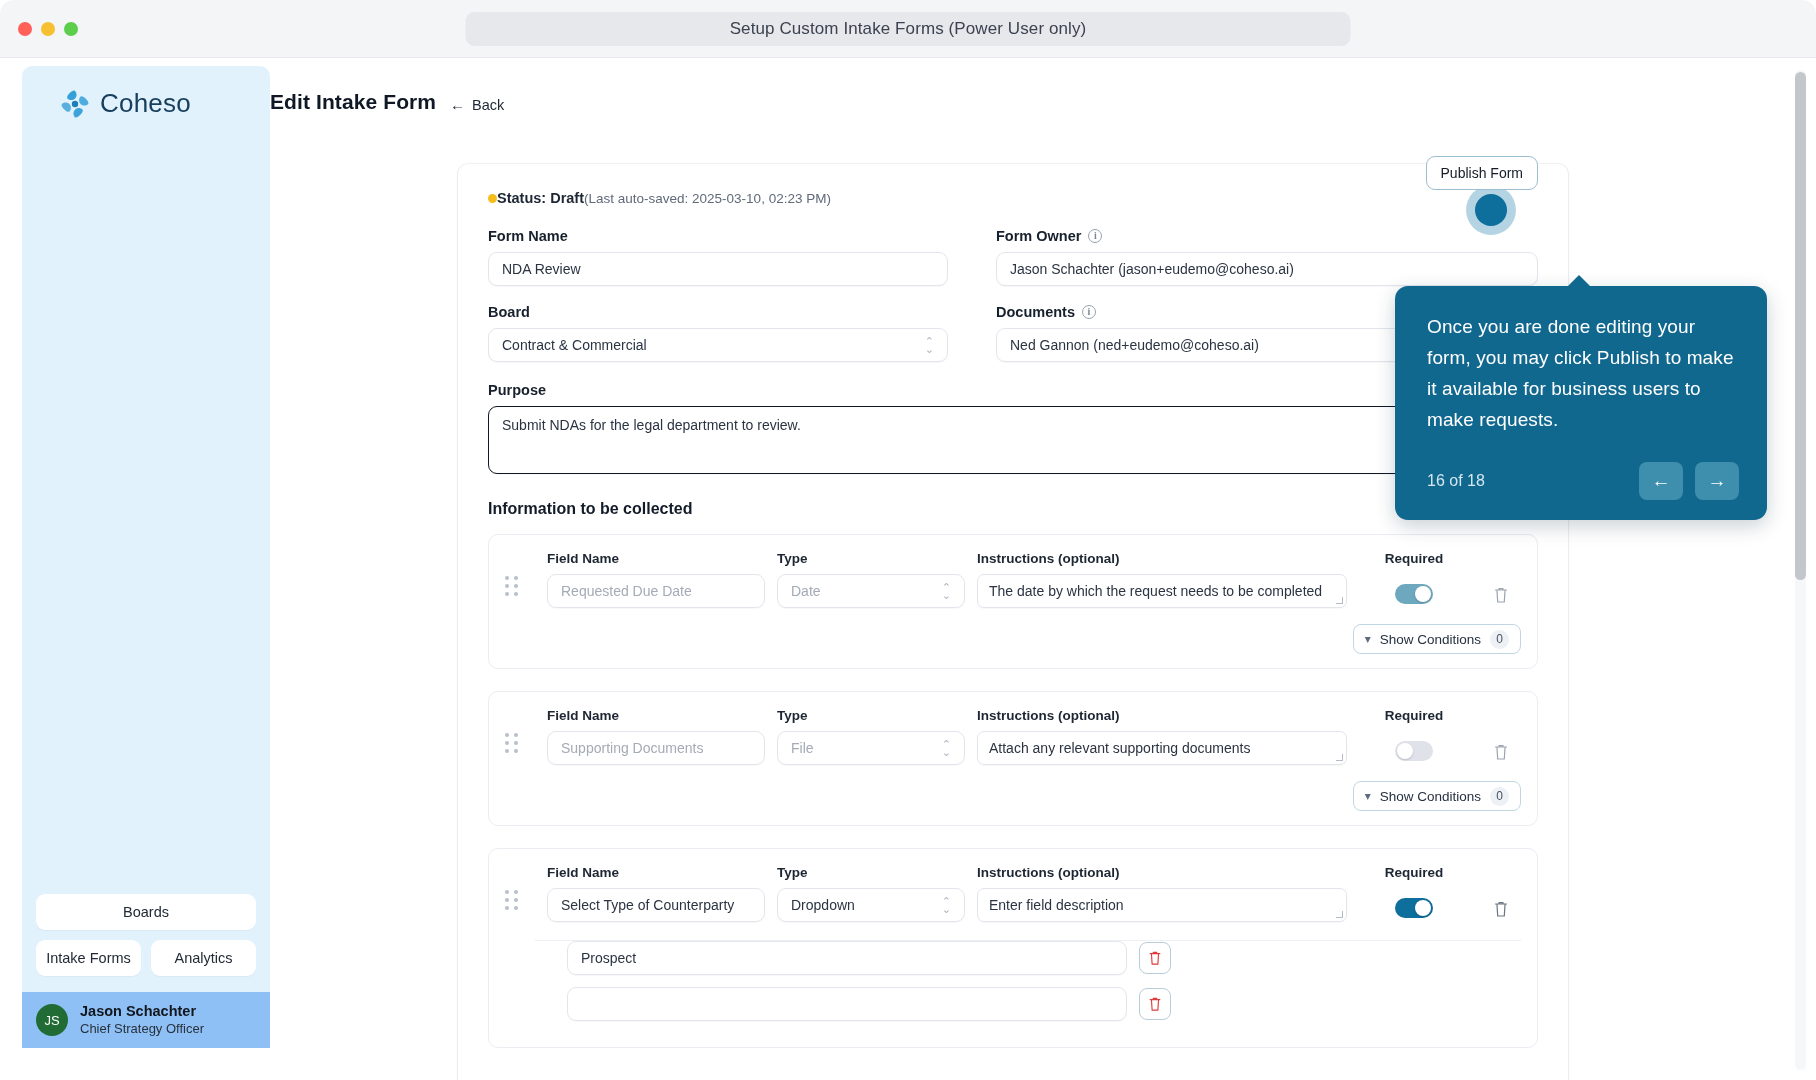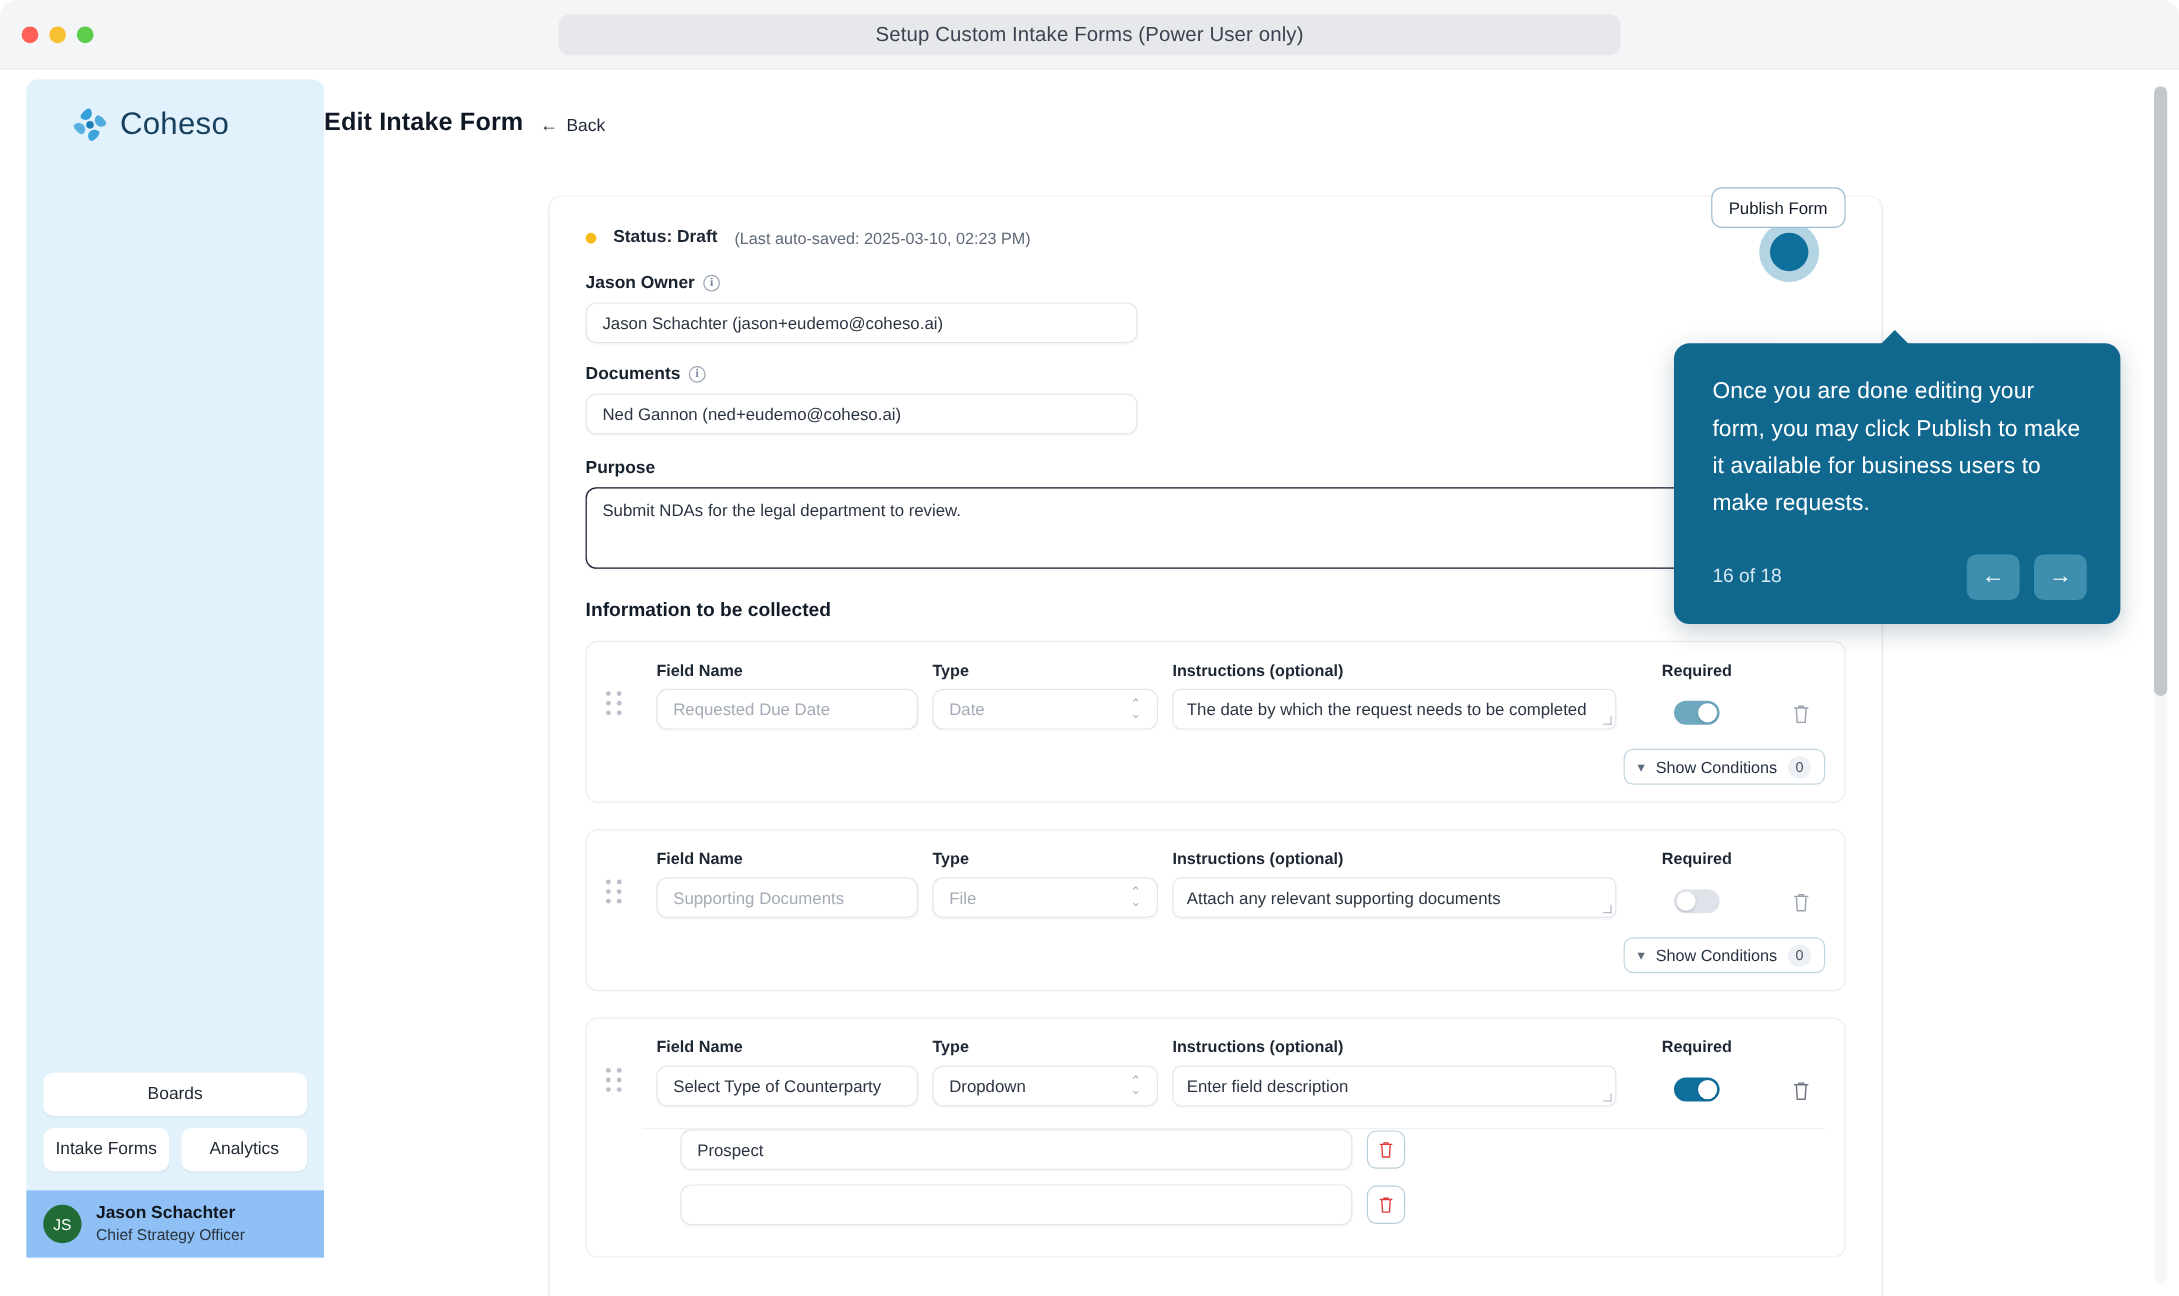--- a/index.html
+++ b/index.html
@@ -132,21 +132,21 @@
   .card {
     margin: 26px auto 0 auto;
     width: 1110px;
     background: #ffffff;
     border-radius: 10px;
     box-shadow: 0 1px 3px rgba(16,30,54,.10), 0 0 0 1px rgba(16,30,54,.045);
     padding: 26px 30px 30px 30px;
     position: relative;
   }
 
-  .status-row { display: flex; align-items: center; gap: 14px; }
+  .status-row { display: flex; align-items: center; gap: 0; }
   .status-dot { width: 9px; height: 9px; border-radius: 50%; background: #f5bc1c; }
   .status-label { font-size: 14.5px; font-weight: bold; color: #1d2633; }
   .status-meta { font-size: 13.5px; color: #606a79; }
 
   .publish-btn {
     position: absolute; right: 30px; top: -8px;
     background: #ffffff;
     border: 1px solid #9dbdd0;
     border-radius: 9px;
     padding: 8px 14px;
@@ -412,25 +412,38 @@
           <div class="publish-btn">Publish Form</div>
           <div class="pulse-dot"></div>
 
           <div class="status-row">
             <span class="status-dot"></span>
             <span class="status-label">Status: Draft</span>
             <span class="status-meta">(Last auto-saved: 2025-03-10, 02:23 PM)</span>
           </div>
 
           <div class="grid2">
+            <div>
+              <div class="field-block">
+                <div class="flabel">Form Name</div>
+                <div class="inp">NDA Review</div>
+              </div>
+              <div class="field-block">
+                <div class="flabel">Board</div>
+                <div class="inp select">
+                  <span>Contract &amp; Commercial</span>
+                  <span class="caret"></span>
+                </div>
+              </div>
+            </div>
 
             <div>
               <div class="field-block">
                 <div class="flabel">
-                  <span>Jason Owner</span>
+                  <span>Form Owner</span>
                   <span class="info-icon">i</span>
                 </div>
                 <div class="inp">Jason Schachter (jason+eudemo@coheso.ai)</div>
               </div>
               <div class="field-block">
                 <div class="flabel">
                   <span>Documents</span>
                   <span class="info-icon">i</span>
                 </div>
                 <div class="inp">Ned Gannon (ned+eudemo@coheso.ai)</div>

